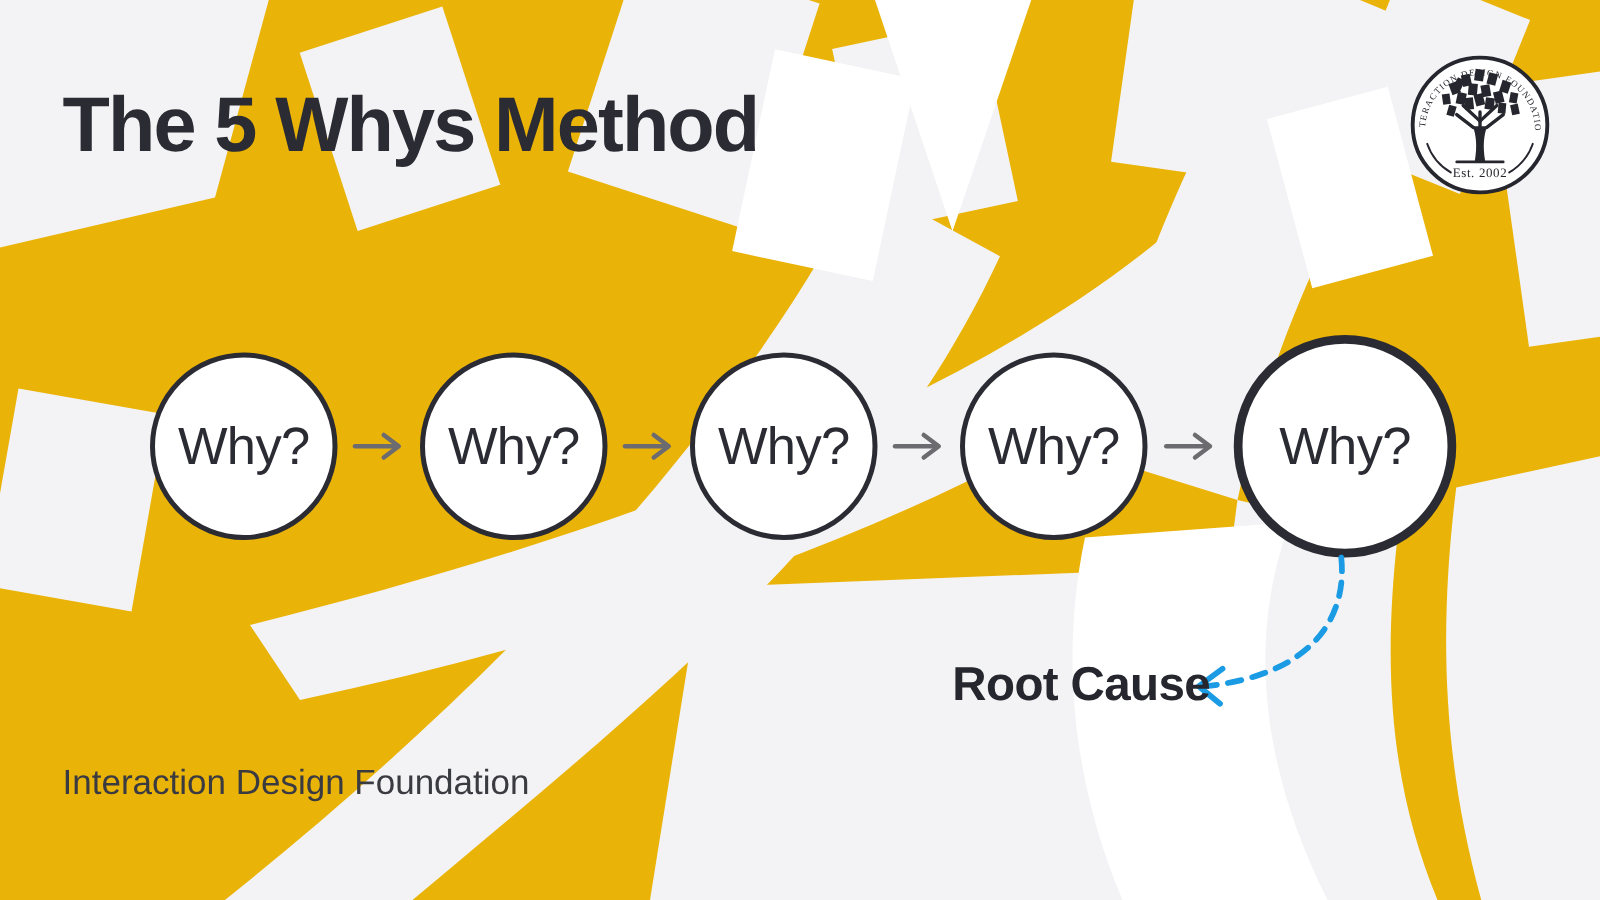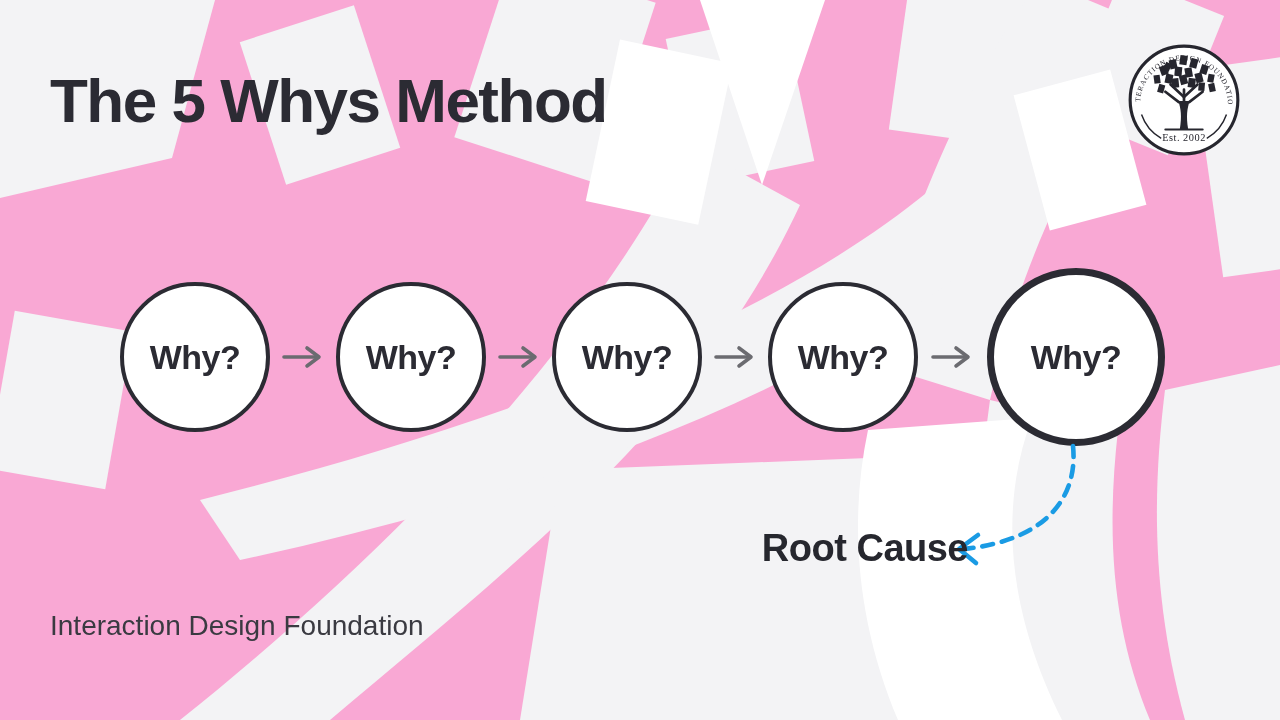--- a/index.html
+++ b/index.html
@@ -1,18 +1,18 @@
 <!DOCTYPE html>
 <html><head>
 <meta charset="utf-8">
 <style>
   html,body{margin:0;padding:0;background:#e9e9ec;}
   .stage{
     position:relative;width:1280px;height:720px;overflow:hidden;
-    background:#f9a8d4;
+    background:#eab308;
     font-family:"Liberation Sans", sans-serif;
     color:#2b2b33;
   }
   
   .watermark{position:absolute;inset:0;z-index:0;}
   
   .title{
     position:absolute;left:50px;top:68px;margin:0;z-index:3;
     font-size:62px;font-weight:700;letter-spacing:-1.5px;line-height:1.05;
     color:#2b2b33;
@@ -21,21 +21,21 @@
   .logo{position:absolute;left:1126px;top:42px;width:116px;height:116px;z-index:3;}
   .logo .ring-text{font-family:"Liberation Serif", serif;font-size:7px;letter-spacing:0.9px;fill:#26262e;}
   .logo .est-text{font-family:"Liberation Serif", serif;font-size:10px;letter-spacing:0.5px;fill:#26262e;}
   
   .why-circle{
     position:absolute;z-index:2;box-sizing:border-box;
     width:150px;height:150px;border:4px solid #2b2b33;border-radius:50%;
     background:#ffffff;display:flex;align-items:center;justify-content:center;
   }
   .why-circle .why-label{
-    font-size:34px;font-weight:700;letter-spacing:-0.5px;color:#2b2b33;
+    font-size:42px;font-weight:400;letter-spacing:-0.5px;color:#2b2b33;
   }
   .why-circle.final{
     width:178px;height:178px;border-width:7px;
   }
   .flow-arrow{position:absolute;z-index:2;width:44px;height:24px;}
   
   .root-cause{
     position:absolute;left:706px;top:527px;width:262px;z-index:3;
     text-align:right;font-size:38px;font-weight:700;letter-spacing:-0.5px;color:#26272e;
   }

